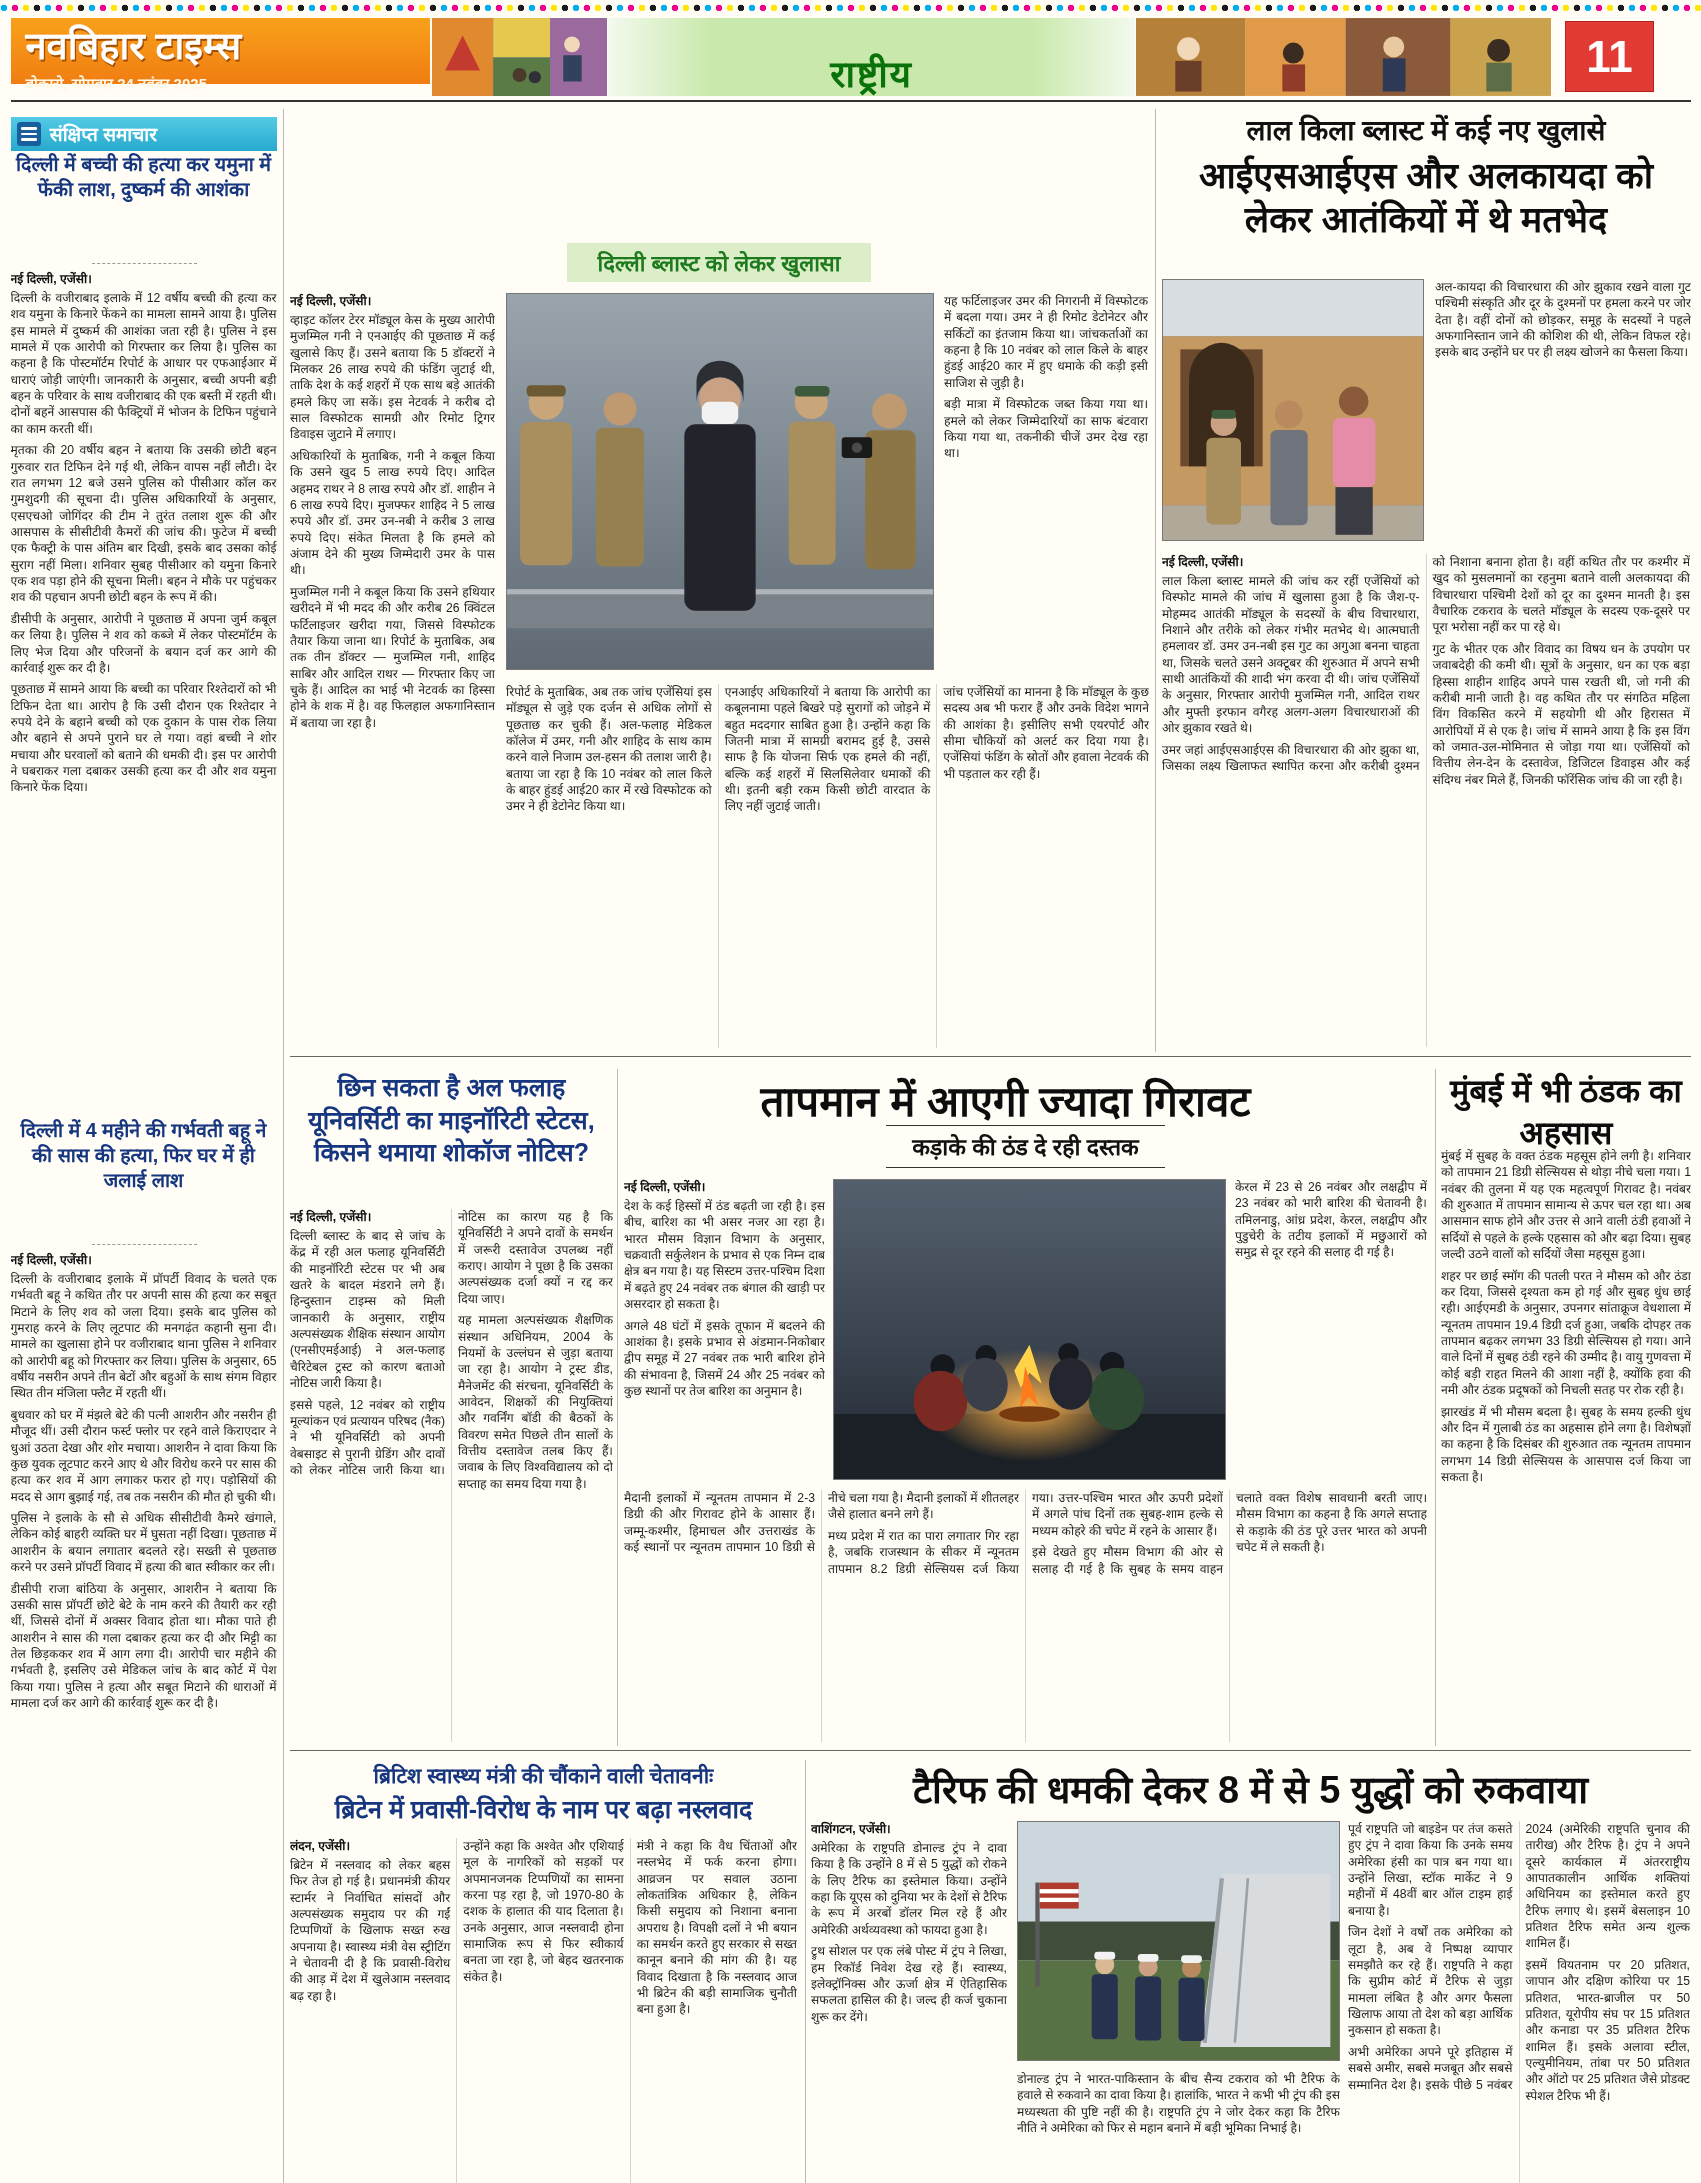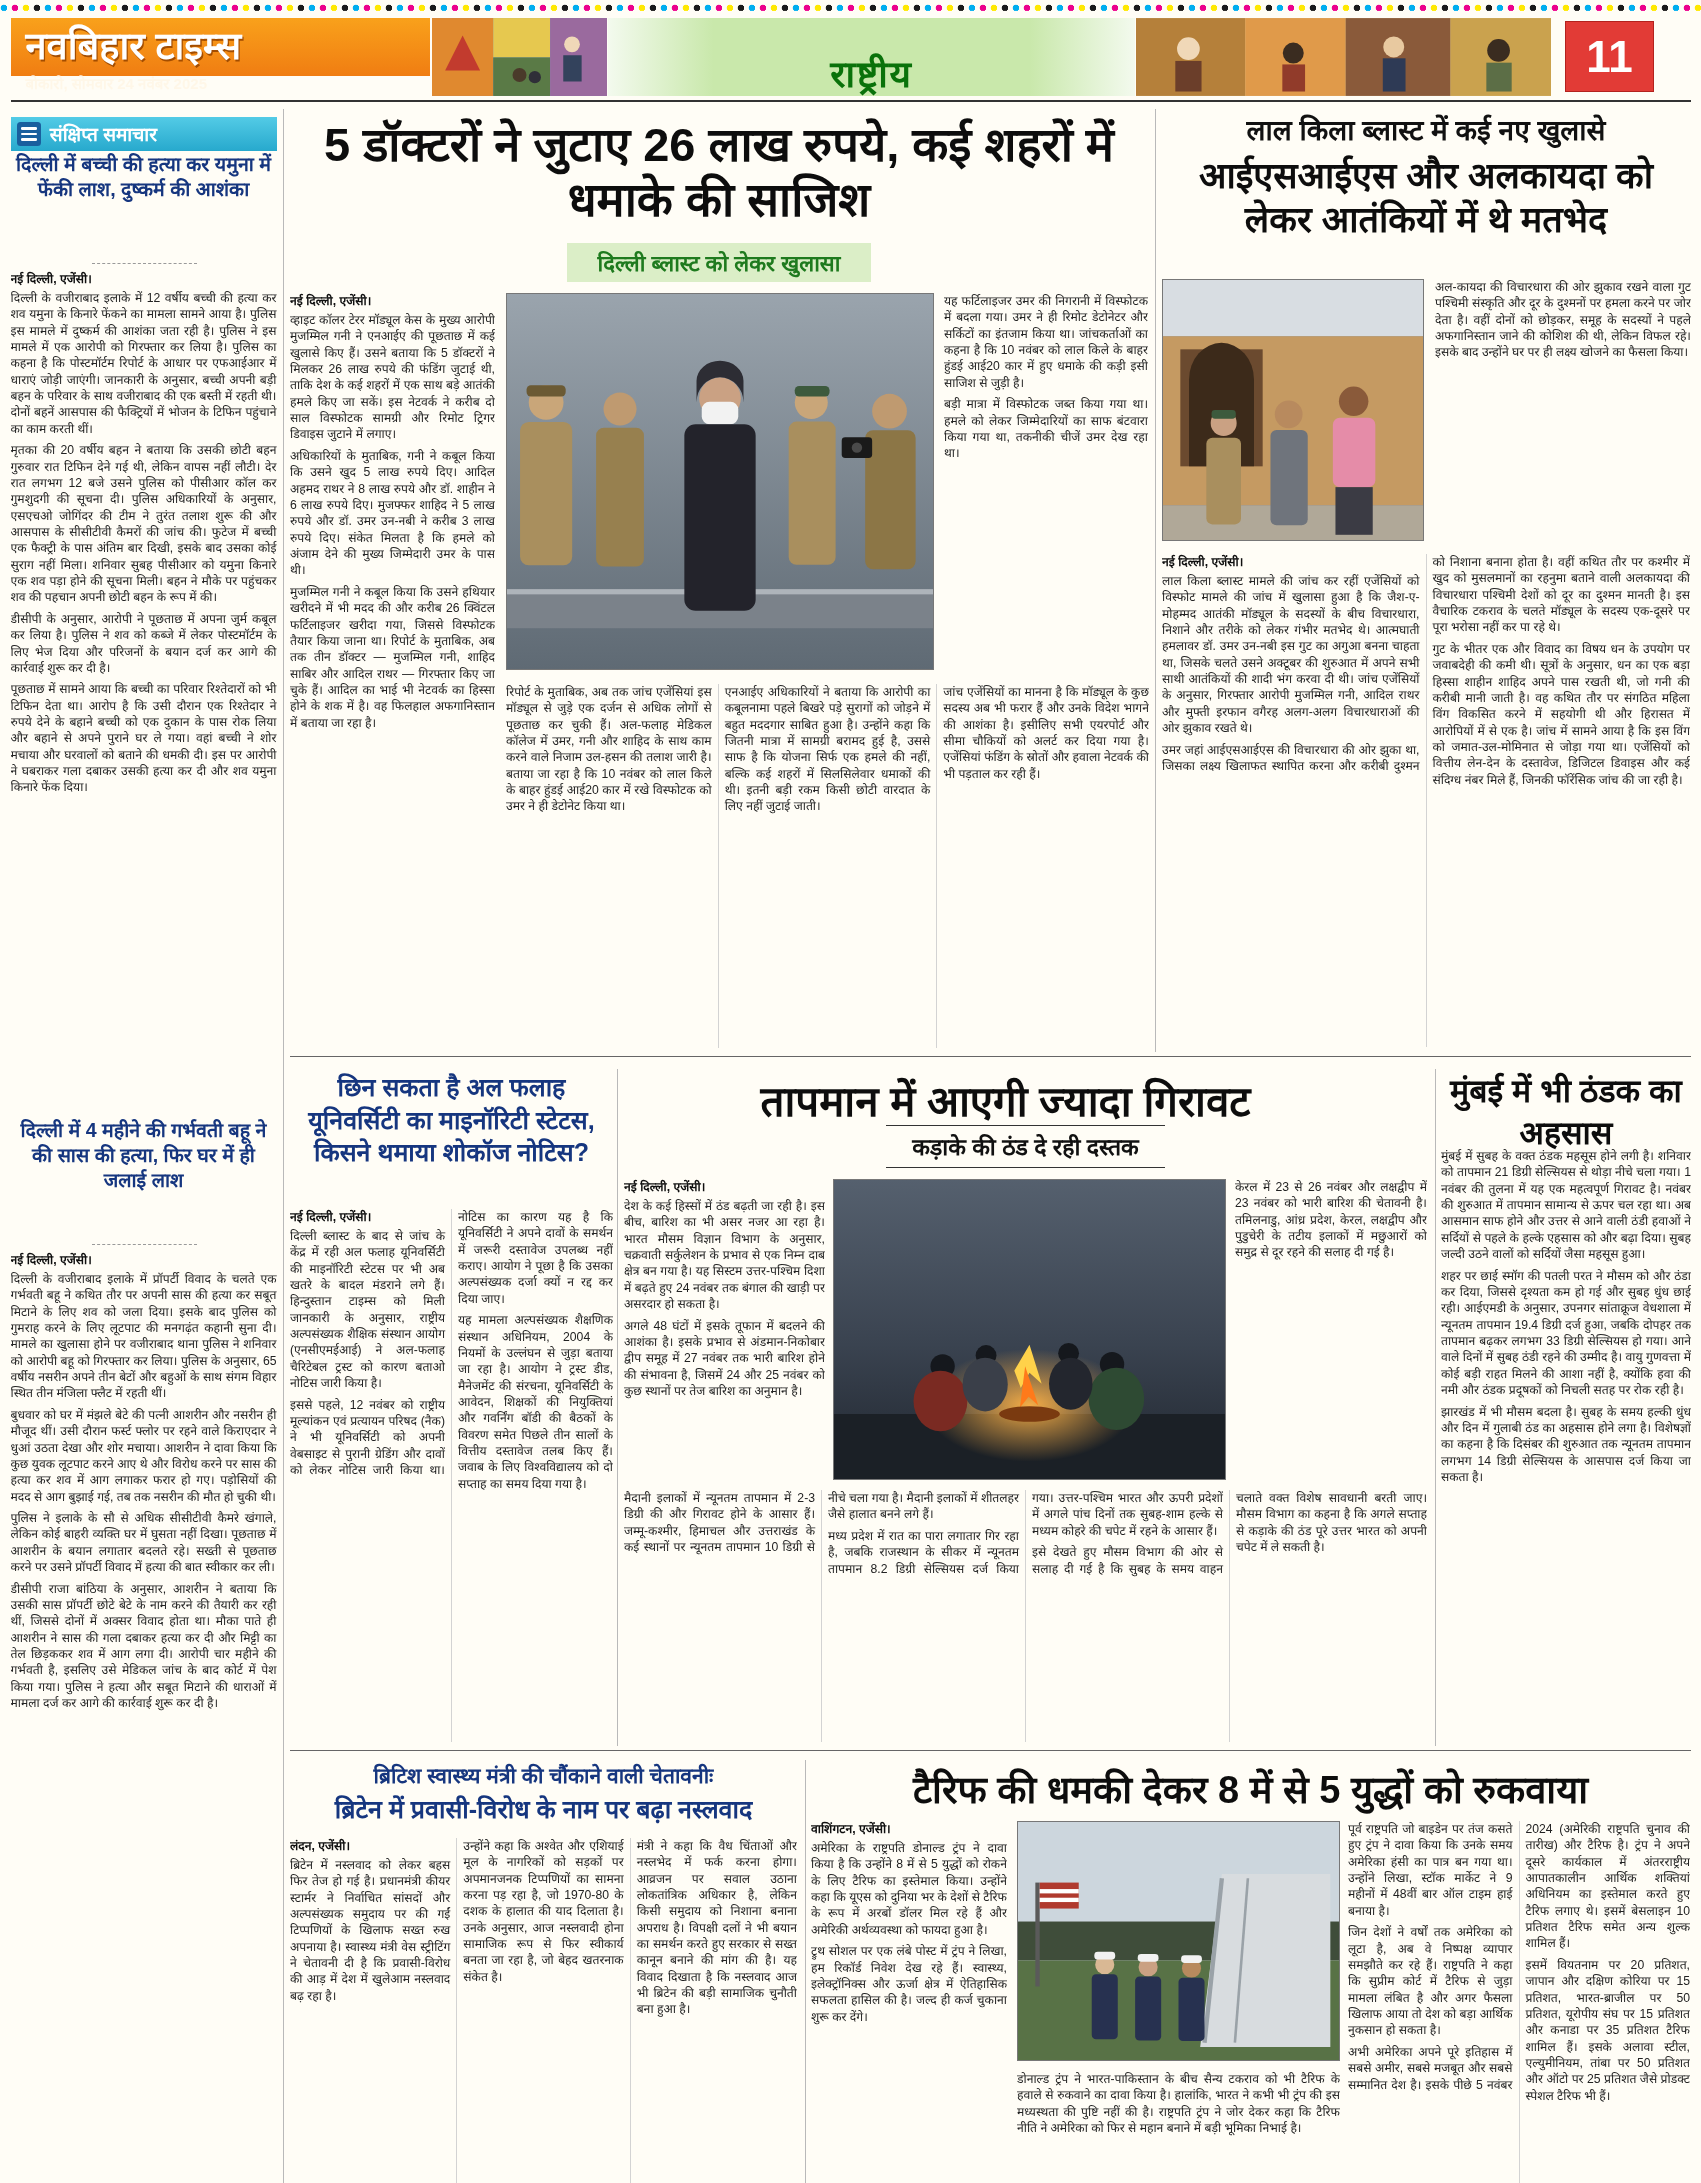--- a/index.html
+++ b/index.html
@@ -67,21 +67,21 @@
 
   .photo { display:block; width:100%; height:100%; background:#888; border:0.4px solid #777; }
 </style>
 </head>
 <body>
 
 <div id="page">
 
   <div class="abs dots" style="left:0; top:8; width:1701px; top:3.5px;"></div>
 
-  <div class="abs masthead-block" style="left:10.5px; top:17.5px; width:419px; height:58px;">
+  <div class="abs masthead-block" style="left:10.5px; top:17.5px; width:419px; height:66px;">
     <div class="masthead-title">नवबिहार टाइम्स</div>
     <div class="masthead-edition">बोकारो, सोमवार 24 नवंबर 2025</div>
   </div>
 
   <svg class="abs" style="left:432px; top:17.5px;" width="175" height="78" viewBox="0 0 400 178">
     <rect width="400" height="178" fill="#7a97c2"></rect>
     <rect x="0" y="0" width="140" height="178" fill="#e0892f"></rect>
     <polygon points="30,120 70,40 110,120" fill="#c23b2e"></polygon>
     <rect x="140" y="0" width="130" height="90" fill="#e6c84f"></rect>
     <rect x="140" y="90" width="130" height="88" fill="#5a7a46"></rect>
@@ -146,21 +146,20 @@
   <div class="abs body-text" style="left:10.5px; top:1252px; width:266px; height:974px;">
     <span class="dateline">नई दिल्ली, एजेंसी।</span>
     <div>
         <p>दिल्ली के वजीराबाद इलाके में प्रॉपर्टी विवाद के चलते एक गर्भवती बहू ने कथित तौर पर अपनी सास की हत्या कर सबूत मिटाने के लिए शव को जला दिया। इसके बाद पुलिस को गुमराह करने के लिए लूटपाट की मनगढ़ंत कहानी सुना दी। मामले का खुलासा होने पर वजीराबाद थाना पुलिस ने शनिवार को आरोपी बहू को गिरफ्तार कर लिया। पुलिस के अनुसार, 65 वर्षीय नसरीन अपने तीन बेटों और बहुओं के साथ संगम विहार स्थित तीन मंजिला फ्लैट में रहती थीं।</p>
         <p>बुधवार को घर में मंझले बेटे की पत्नी आशरीन और नसरीन ही मौजूद थीं। उसी दौरान फर्स्ट फ्लोर पर रहने वाले किराएदार ने धुआं उठता देखा और शोर मचाया। आशरीन ने दावा किया कि कुछ युवक लूटपाट करने आए थे और विरोध करने पर सास की हत्या कर शव में आग लगाकर फरार हो गए। पड़ोसियों की मदद से आग बुझाई गई, तब तक नसरीन की मौत हो चुकी थी।</p>
         <p>पुलिस ने इलाके के सौ से अधिक सीसीटीवी कैमरे खंगाले, लेकिन कोई बाहरी व्यक्ति घर में घुसता नहीं दिखा। पूछताछ में आशरीन के बयान लगातार बदलते रहे। सख्ती से पूछताछ करने पर उसने प्रॉपर्टी विवाद में हत्या की बात स्वीकार कर ली।</p>
         <p>डीसीपी राजा बांठिया के अनुसार, आशरीन ने बताया कि उसकी सास प्रॉपर्टी छोटे बेटे के नाम करने की तैयारी कर रही थीं, जिससे दोनों में अक्सर विवाद होता था। मौका पाते ही आशरीन ने सास की गला दबाकर हत्या कर दी और मिट्टी का तेल छिड़ककर शव में आग लगा दी। आरोपी चार महीने की गर्भवती है, इसलिए उसे मेडिकल जांच के बाद कोर्ट में पेश किया गया। पुलिस ने हत्या और सबूत मिटाने की धाराओं में मामला दर्ज कर आगे की कार्रवाई शुरू कर दी है।</p>
       </div>
   </div>
 
-  <div class="abs doctors-headline" style="left:290px; top:117px; width:858px;">5 डॉक्टरों ने जुटाए 26 लाख रुपये, कई शहरों में धमाके की साजिश</div>
   <div class="abs kicker-banner" style="left:290px; top:243px; width:858px;">
     <span>दिल्ली ब्लास्ट को लेकर खुलासा</span>
   </div>
 
   <div class="abs body-text" style="left:290px; top:293px; width:205px; height:755px;">
     <span class="dateline">नई दिल्ली, एजेंसी।</span>
     <div>
         <p>व्हाइट कॉलर टेरर मॉड्यूल केस के मुख्य आरोपी मुजम्मिल गनी ने एनआईए की पूछताछ में कई खुलासे किए हैं। उसने बताया कि 5 डॉक्टरों ने मिलकर 26 लाख रुपये की फंडिंग जुटाई थी, ताकि देश के कई शहरों में एक साथ बड़े आतंकी हमले किए जा सकें। इस नेटवर्क ने करीब दो साल विस्फोटक सामग्री और रिमोट ट्रिगर डिवाइस जुटाने में लगाए।</p>
         <p>अधिकारियों के मुताबिक, गनी ने कबूल किया कि उसने खुद 5 लाख रुपये दिए। आदिल अहमद राथर ने 8 लाख रुपये और डॉ. शाहीन ने 6 लाख रुपये दिए। मुजफ्फर शाहिद ने 5 लाख रुपये और डॉ. उमर उन-नबी ने करीब 3 लाख रुपये दिए। संकेत मिलता है कि हमले को अंजाम देने की मुख्य जिम्मेदारी उमर के पास थी।</p>
         <p>मुजम्मिल गनी ने कबूल किया कि उसने हथियार खरीदने में भी मदद की और करीब 26 क्विंटल फर्टिलाइजर खरीदा गया, जिससे विस्फोटक तैयार किया जाना था। रिपोर्ट के मुताबिक, अब तक तीन डॉक्टर — मुजम्मिल गनी, शाहिद साबिर और आदिल राथर — गिरफ्तार किए जा चुके हैं। आदिल का भाई भी नेटवर्क का हिस्सा होने के शक में है। वह फिलहाल अफगानिस्तान में बताया जा रहा है।</p>

